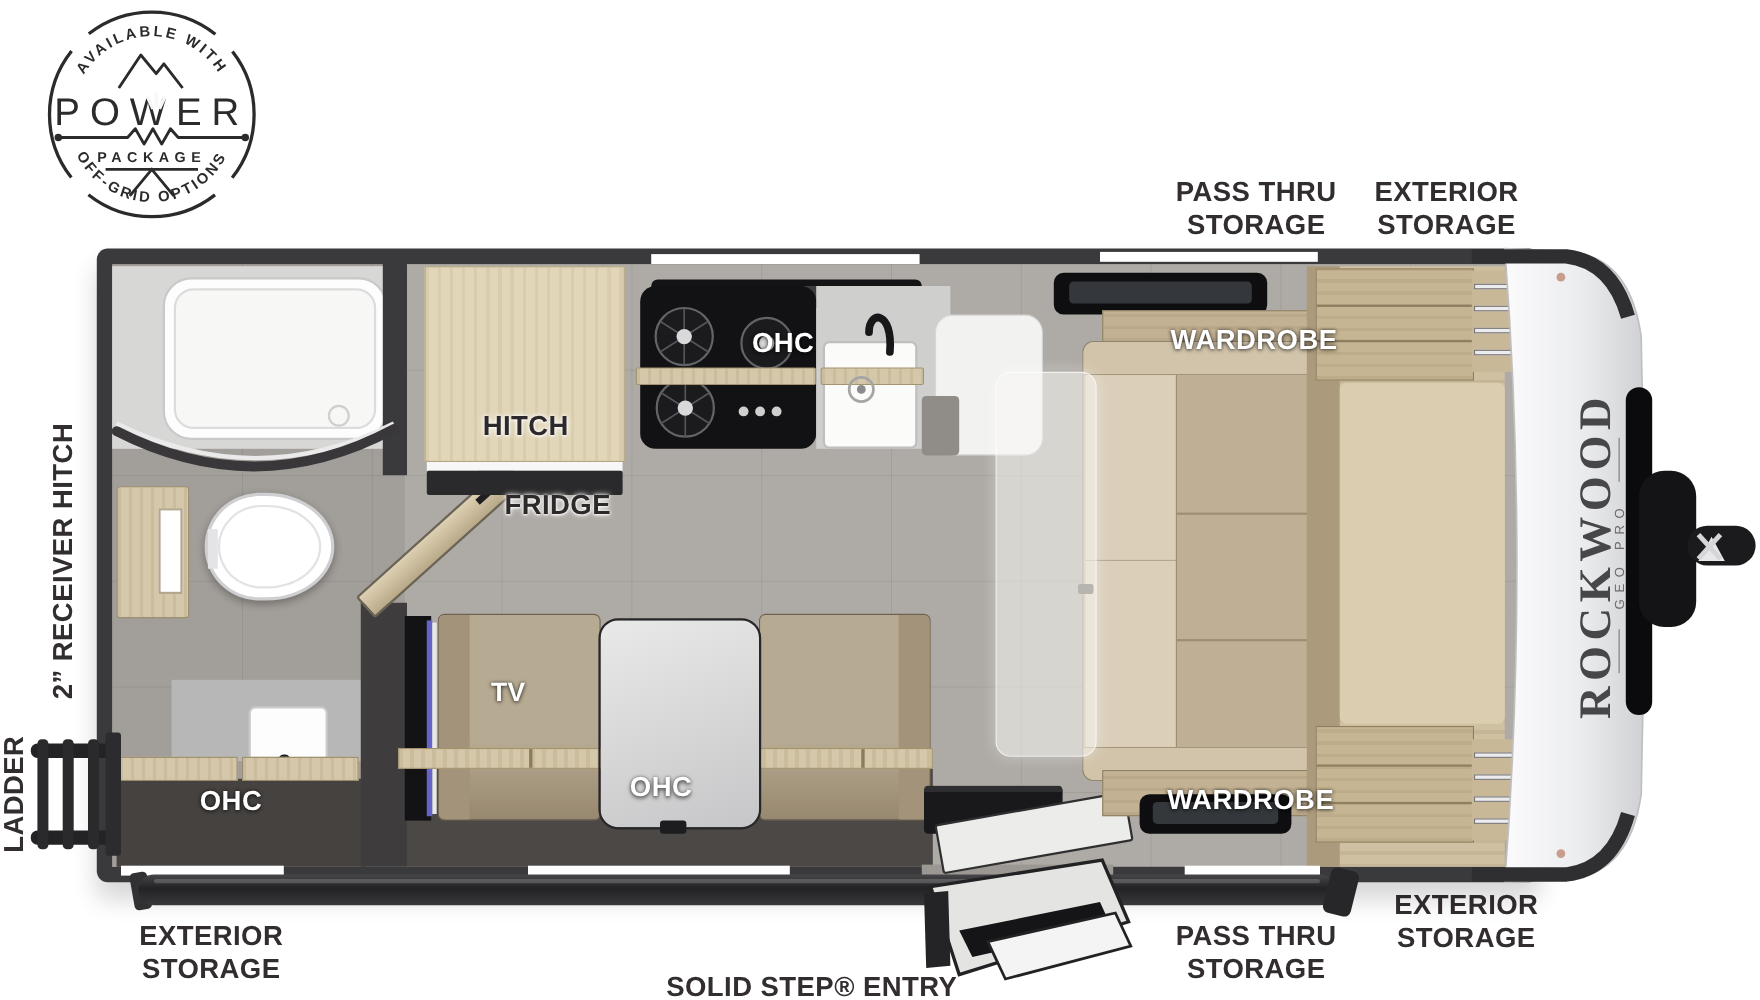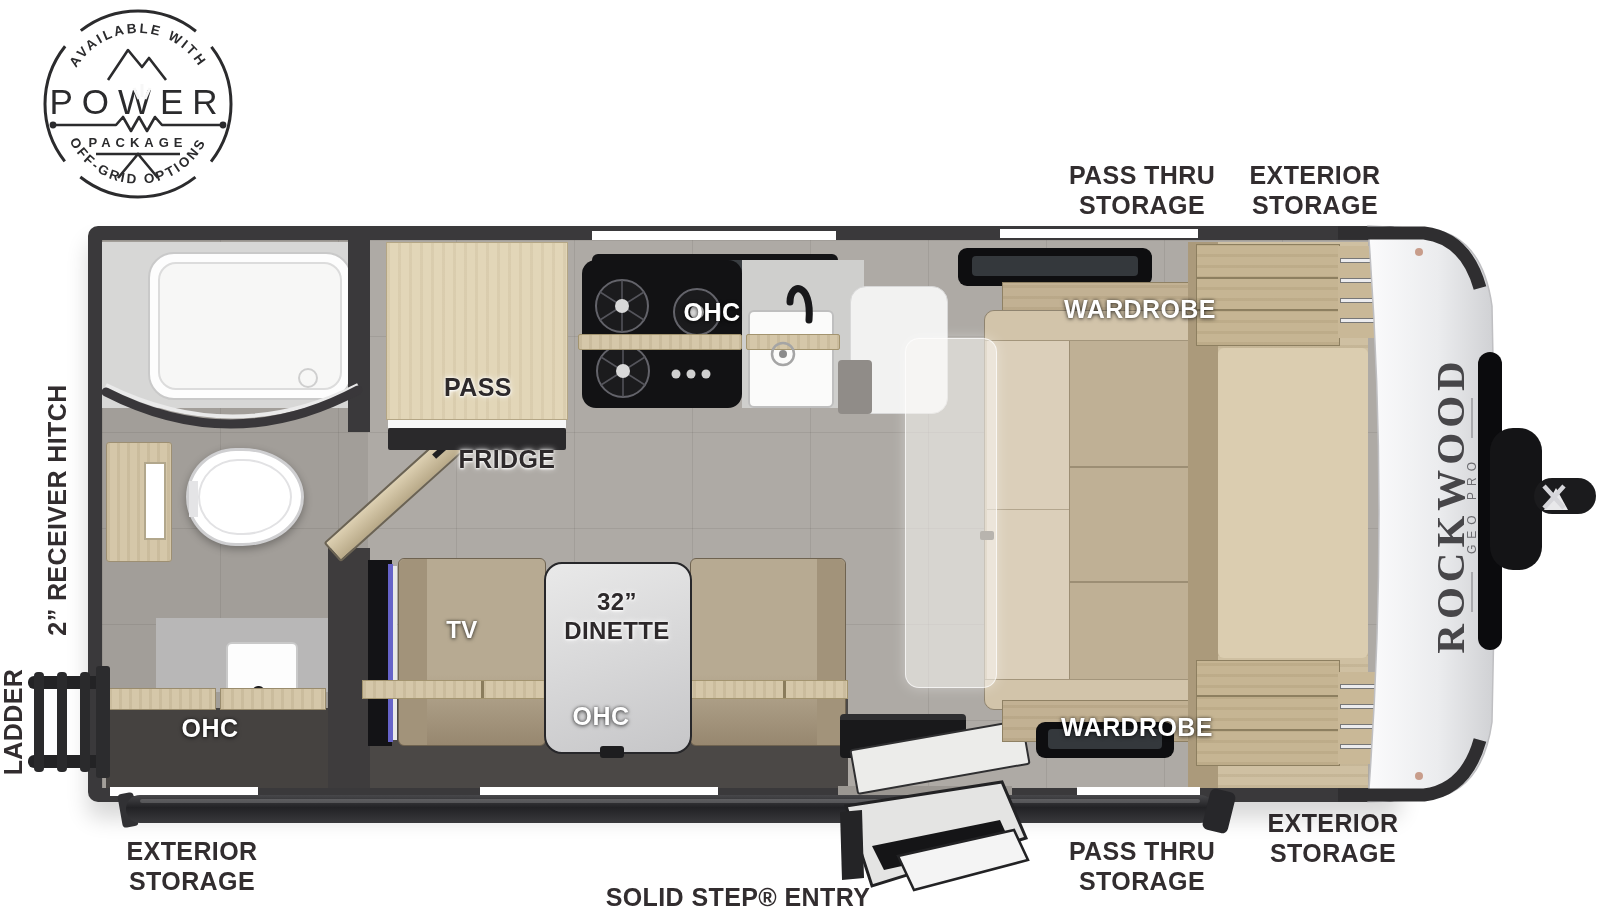--- a/index.html
+++ b/index.html
@@ -209,27 +209,25 @@
   <div class="abs" style="left:1077px;top:787px;width:123px;height:9px;background:#fff"></div>
 
   <svg class="abs" style="left:0;top:0" width="1600" height="909">
     <path d="M106,385 Q233,448 358,385" fill="none" stroke="#eaeaea" stroke-width="4"></path>
     <path d="M106,392 Q233,457 358,390" fill="none" stroke="#39373a" stroke-width="9" stroke-linecap="round"></path>
     <path d="M790,302 C790,282 812,282 809,320" fill="none" stroke="#18181a" stroke-width="7" stroke-linecap="round"></path>
     <circle cx="783" cy="354" r="11" fill="none" stroke="#a5a5a5" stroke-width="2.5"></circle>
     <circle cx="783" cy="354" r="4" fill="#8b8b8b"></circle>
   </svg>
 
-  <div class="lbl dark" style="left:398px;top:372px;width:160px">PASS</div>
+  <div class="lbl dark" style="left:398px;top:372px;width:160px">HITCH</div>
   <div class="lbl dark" style="left:427px;top:444px;width:160px">FRIDGE</div>
   <div class="lbl white" style="left:652px;top:297px;width:120px">OHC</div>
   <div class="lbl white" style="left:150px;top:713px;width:120px">OHC</div>
   <div class="lbl white sm" style="left:412px;top:615px;width:100px">TV</div>
-  <div class="lbl dark sm" style="left:527px;top:587px;width:180px">32”
-DINETTE</div>
   <div class="lbl white" style="left:541px;top:701px;width:120px">OHC</div>
   <div class="lbl white" style="left:1020px;top:294px;width:240px">WARDROBE</div>
   <div class="lbl white" style="left:1017px;top:712px;width:240px">WARDROBE</div>
 
   <div class="abs" style="left:120px;top:793px;width:16px;height:34px;background:#313134;border-radius:4px;transform:rotate(-10deg)"></div>
   <div class="abs" style="left:126px;top:795px;width:1088px;height:28px;border-radius:14px;
               background:linear-gradient(180deg,#47474a 0%,#222225 45%,#39393c 100%)">
     <div class="abs" style="left:14px;top:4px;width:1060px;height:4px;background:rgba(255,255,255,.18);border-radius:2px"></div>
   </div>
   <div class="abs" style="left:1206px;top:790px;width:26px;height:42px;background:#27272a;border-radius:6px;transform:rotate(14deg)"></div>

